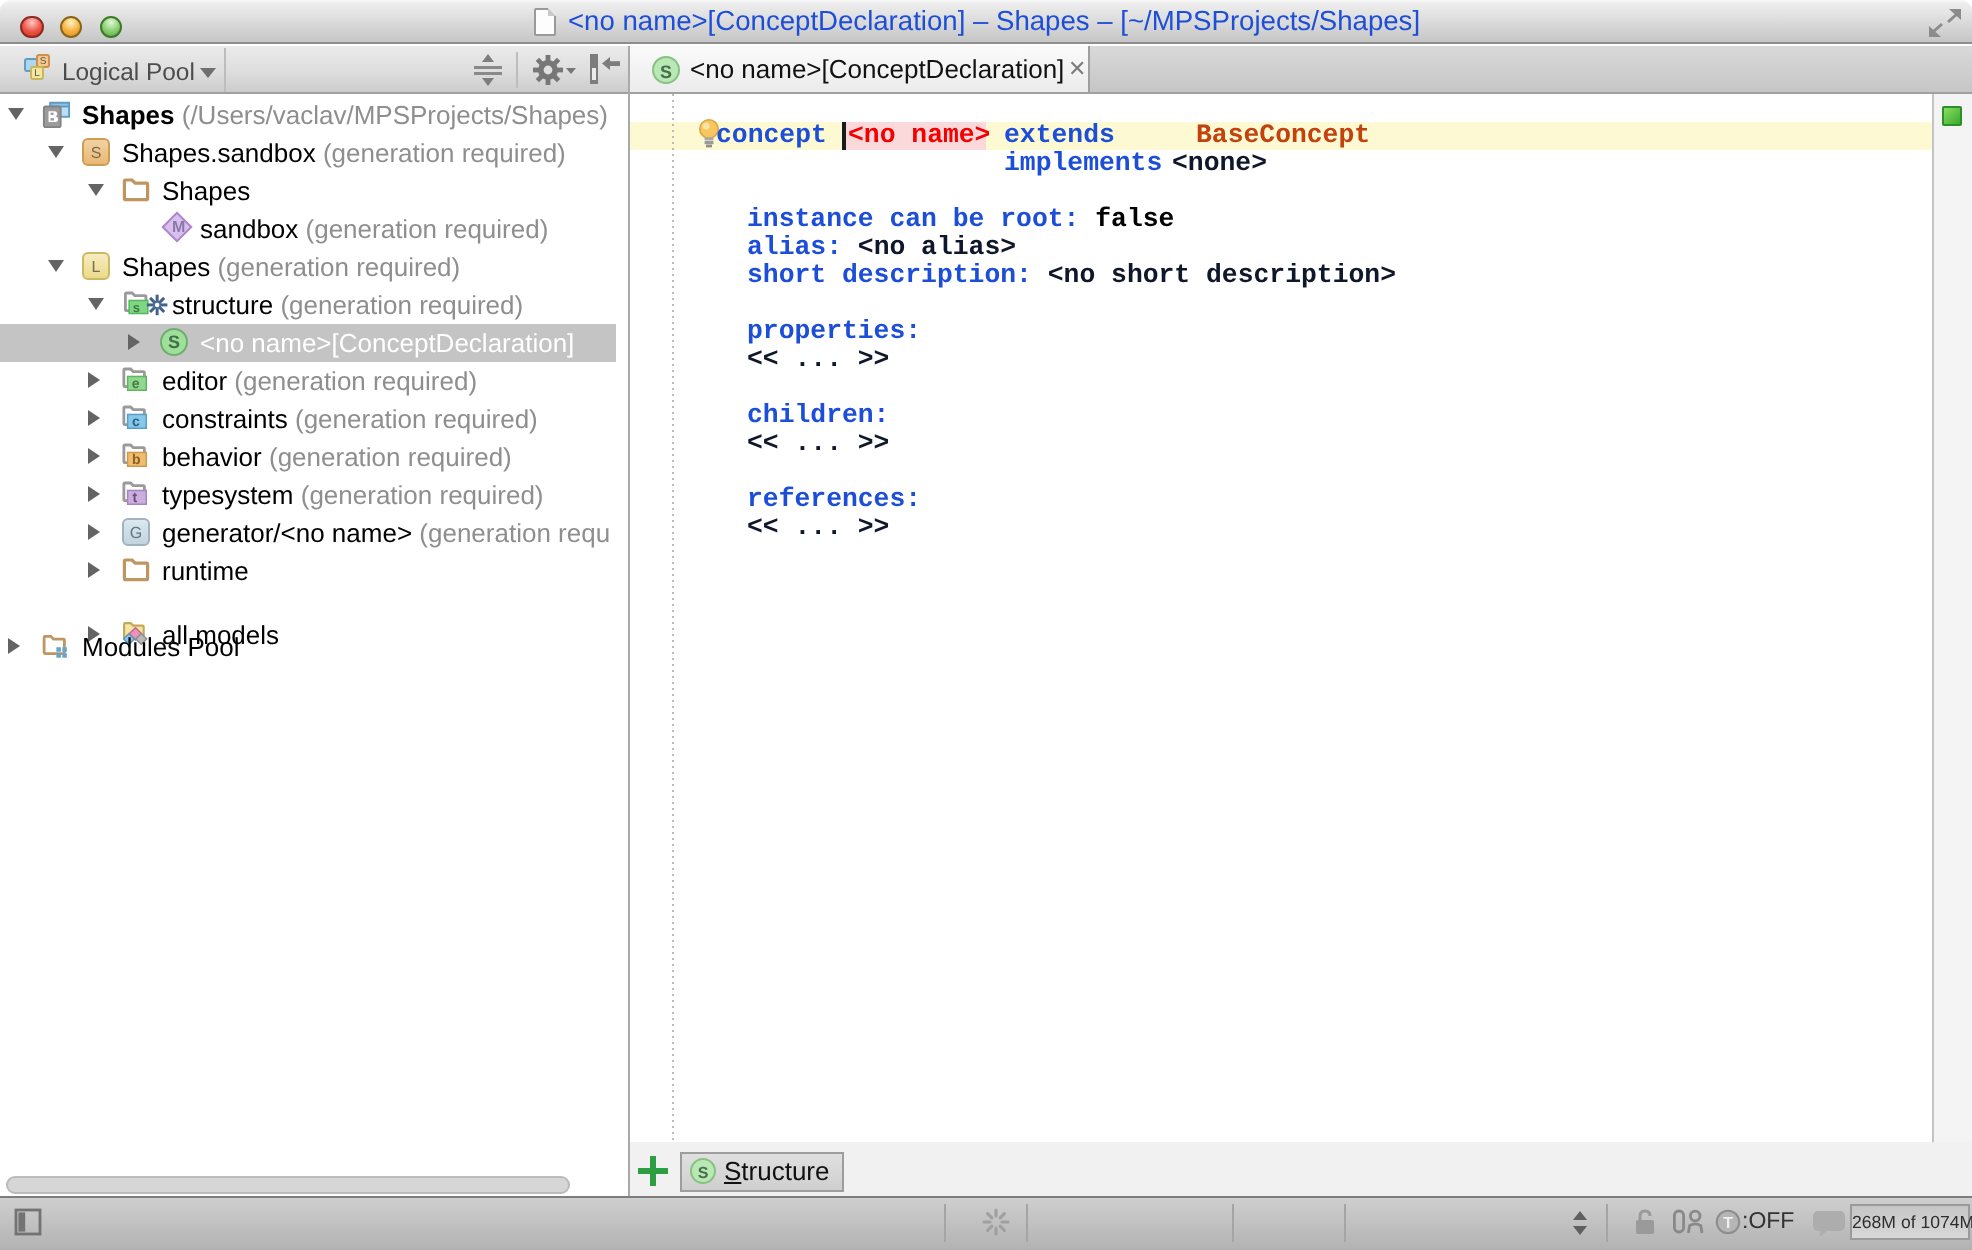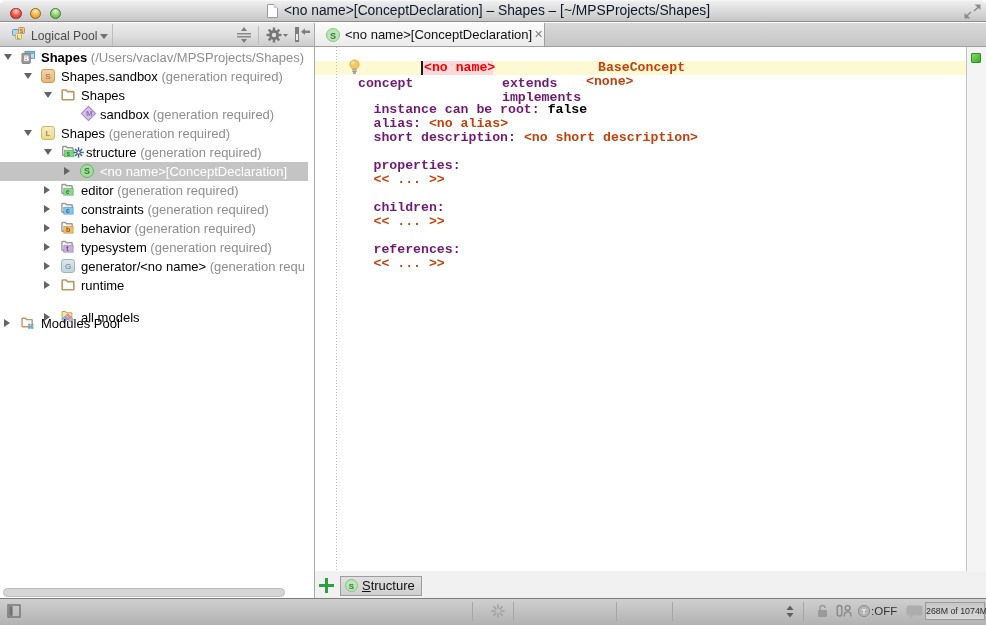--- a/index.html
+++ b/index.html
@@ -11,21 +11,21 @@
 #titlebar { left:0; top:0; width:986px; height:22px; border-radius:5px 5px 0 0;
   background:linear-gradient(#efefef, #c6c6c6);
   border-top:1px solid #f6f6f6; border-bottom:1px solid #8e8e8e; }
 .tl { position:absolute; top:6.5px; width:11.5px; height:11.5px; border-radius:50%; }
 #tl-red    { left:10px;  background:radial-gradient(circle at 50% 25%, #ffc9c4, #ed5348 55%, #cf2f23); border:1px solid #8e2a20;}
 #tl-yellow { left:29.5px; background:radial-gradient(circle at 50% 25%, #fff3c2, #f3b13f 55%, #db8d20); border:1px solid #8a6518;}
 #tl-green  { left:49.5px; background:radial-gradient(circle at 50% 25%, #e4f7d8, #90d179 50%, #54a83c); border:1px solid #3c7a28;}
 #title-doc { left:267px; top:4px; width:11px; height:14px; background:#fdfdfd; border:1px solid #9a9a9a; border-radius:1px;}
 #title-doc:after { content:""; position:absolute; right:-1px; top:-1px; width:0; height:0;
   border-left:4px solid #cacaca; border-top:4px solid #e8e8e8; }
-#title-text { left:284px; top:3px; font-size:13.8px; color:#0f172a; }
+#title-text { left:284px; top:3px; font-size:13.8px; color:#1d4ed8; }
 #fullscreen { right:5px; top:4px; }
 
 
 #toolrow { left:0; top:23px; width:986px; height:24px;
   background:linear-gradient(#ebebeb, #dedede 55%, #cccccc); border-bottom:1px solid #a0a0a0; }
 #lv-sep { left:112px; top:24px; width:1px; height:22px; background:#bdbdbd; }
 #lv-text { left:31px; top:29px; font-size:12.2px; color:#4c4c4c; }
 #lv-arrow { left:100px; top:34px; width:0; height:0; border-left:4px solid transparent; border-right:4px solid transparent; border-top:5px solid #6f6f6f; }
 #tb-sep2 { left:258px; top:26px; width:1px; height:18px; background:#bdbdbd; }
 
@@ -55,22 +55,22 @@
 .sq-ic { border-radius:3px; font-size:8px; text-align:center; line-height:13px; color:#7a6a50; }
 
 #tree-hsb { left:3px; top:588px; width:282px; height:9px; border-radius:5px; background:#d6d6d6; border:1px solid #bbb; }
 
 
 #editor { left:315px; top:47px; width:651px; height:524px; background:#fff; }
 #gutter-dots { left:336px; top:47px; width:1px; height:527px;
   background:repeating-linear-gradient(#bbb 0 1px, transparent 1px 3px); }
 #caret-row { left:315px; top:61px; width:651px; height:14px; background:#fdf9d2; }
 .eline { position:absolute; font-family:"Liberation Mono", monospace; font-size:13.2px; font-weight:bold; white-space:pre; line-height:14px; }
-.navy { color:#701a75;margin-top:16px; }
-.egray { color:#c2410c; }
+.navy { color:#1d4ed8; }
+.egray { color:#0f172a; }
 #pink-box { left:423px; top:61px; width:70px; height:14px; background:#fbd9da; }
 #caret { left:421px; top:61px; width:2px; height:14px; background:#1a1a1a; }
 #stripe { left:966px; top:47px; width:20px; height:524px; background:#f4f4f4; border-left:1px solid #c3c3c3; }
 #ok-square { left:971px; top:53px; width:10px; height:10px; background:linear-gradient(135deg,#8ade63,#3aaa2e); border:1px solid #2e8f26; border-radius:1px; }
 
 
 #bstrip { left:315px; top:571px; width:671px; height:27px; background:#f1f1f1; }
 #plus { left:319px; top:578px; width:15px; height:15px; }
 #plus:before { content:""; position:absolute; left:6px; top:0; width:3px; height:15px; background:#2e9e43; }
 #plus:after { content:""; position:absolute; left:0; top:6px; width:15px; height:3px; background:#2e9e43; }

